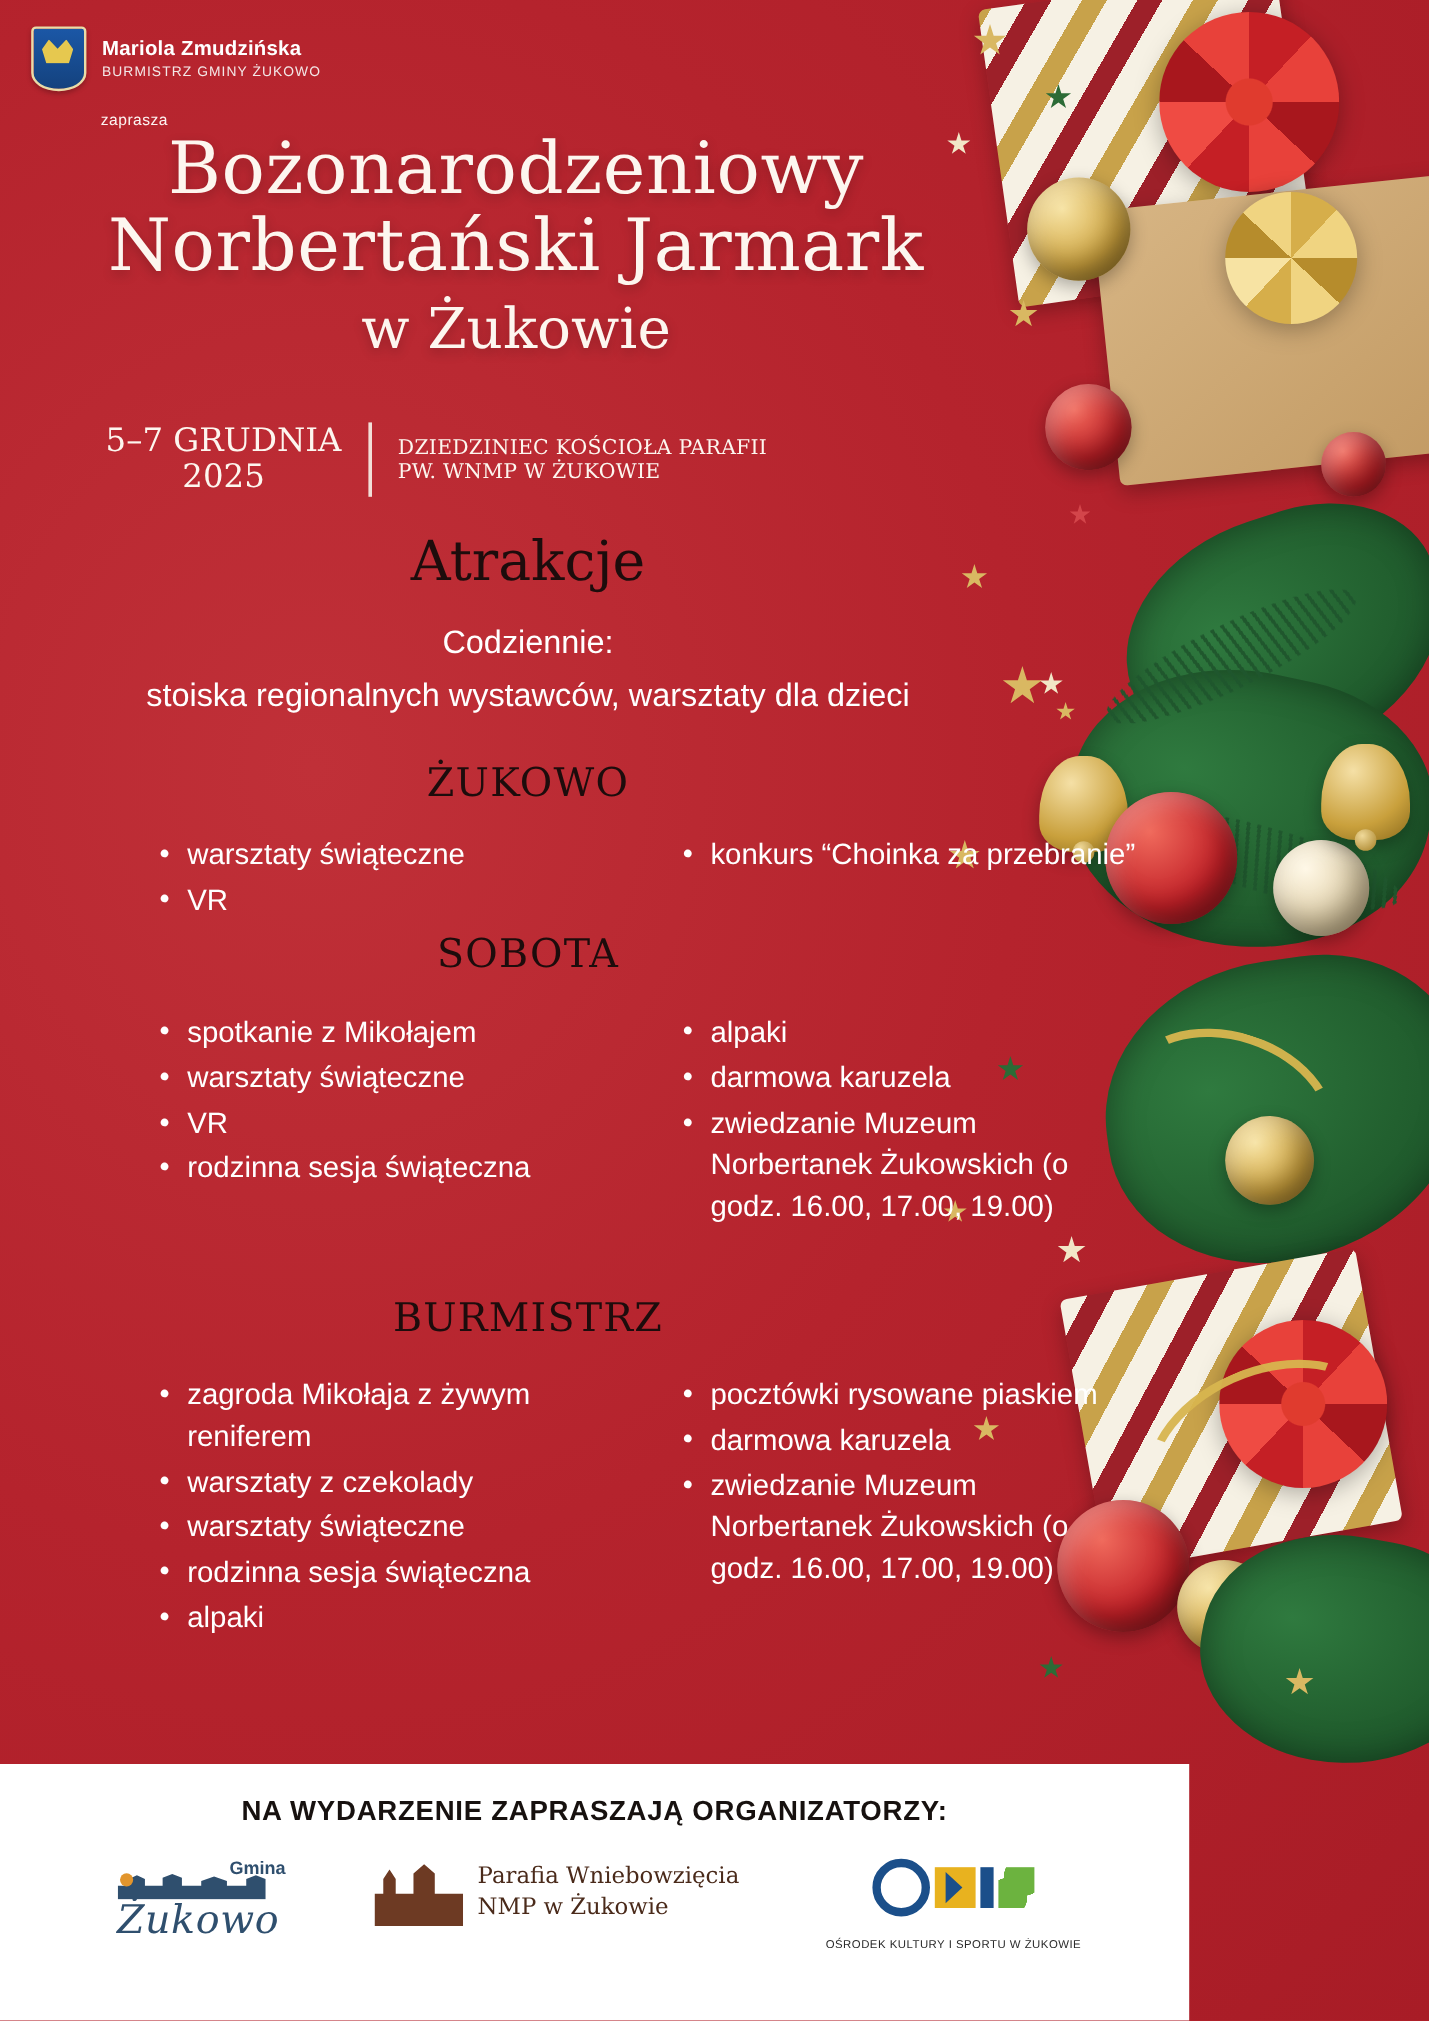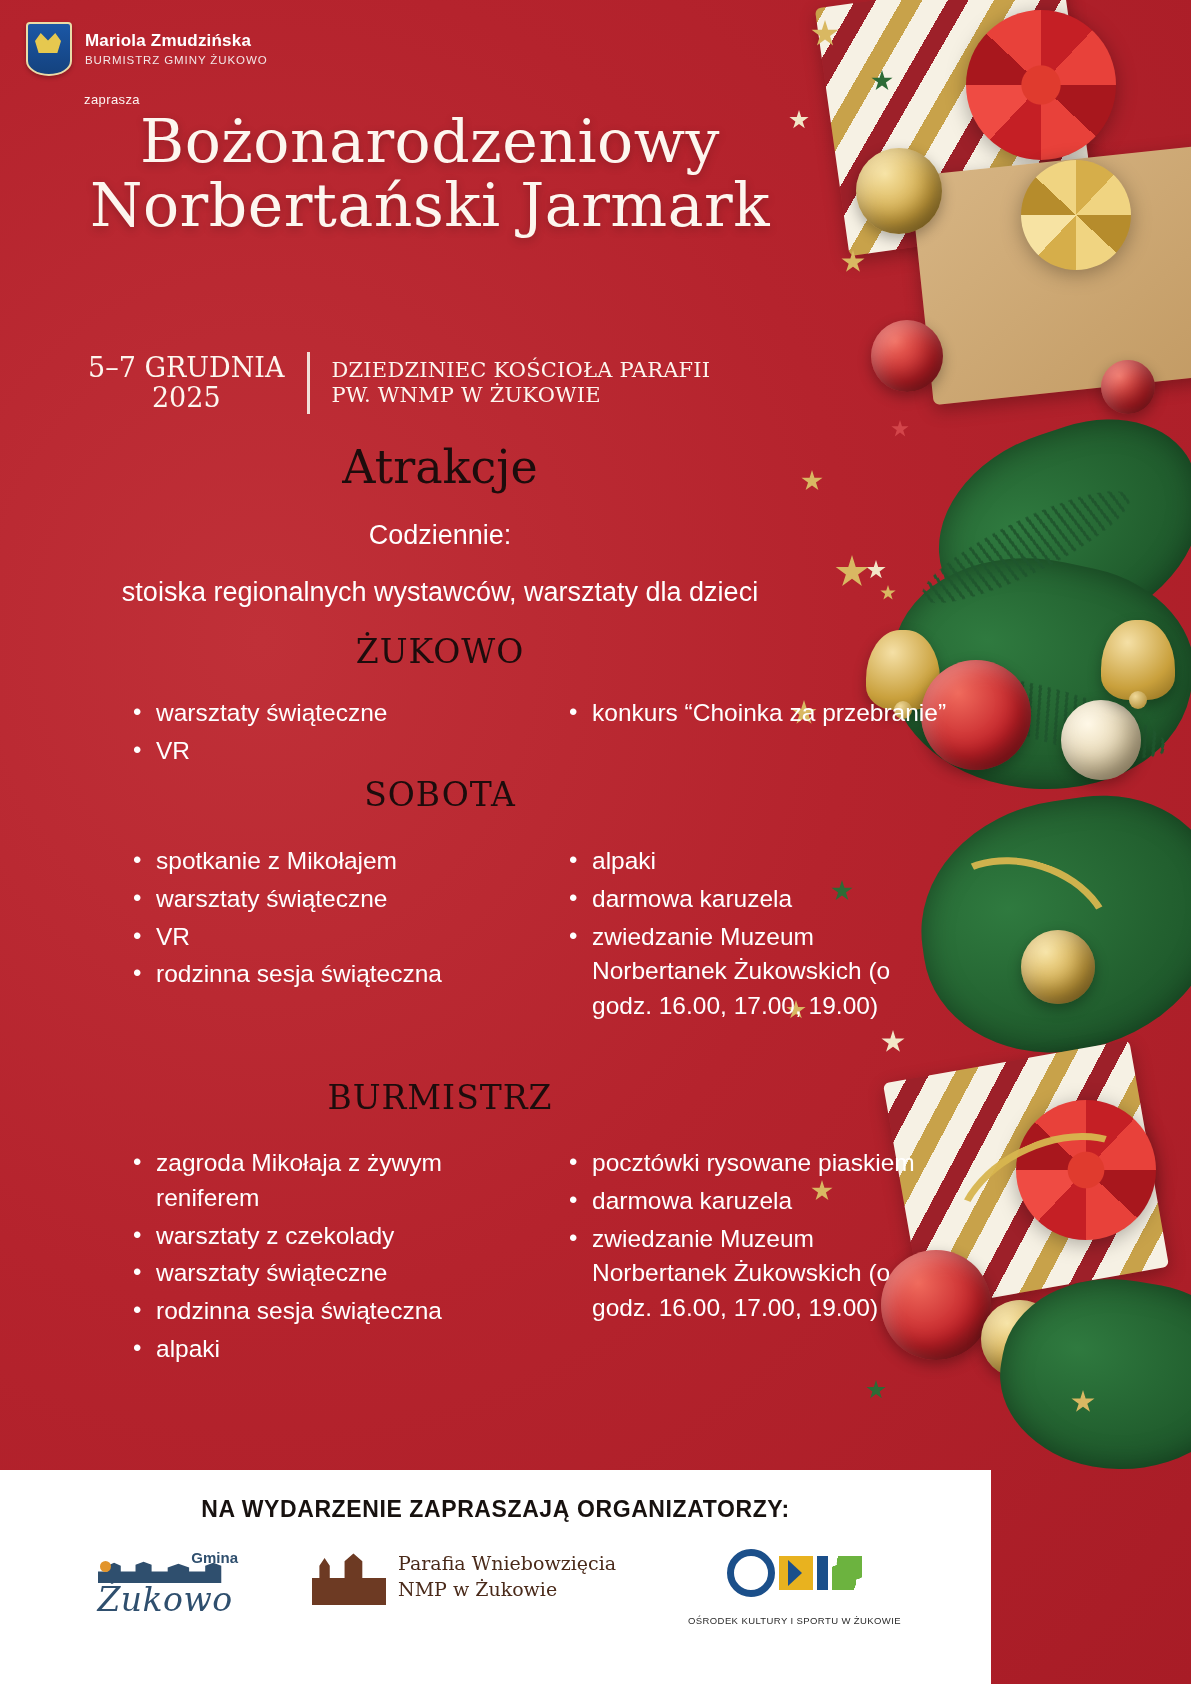--- a/index.html
+++ b/index.html
@@ -199,21 +199,21 @@
   }
   .datebar .divider {
     width: 3px;
     height: 62px;
     background: #f4e9e2;
     opacity: .95;
   }
   .datebar .place {
     font-family: "DejaVu Serif", serif;
     color: #fdf6ef;
-    font-size: 21px;
+    font-size: 17px;
     line-height: 1.18;
     letter-spacing: .2px;
   }
   
   .atrakcje {
     position: absolute;
     left: 0; top: 440px;
     width: 880px;
     text-align: center;
     font-family: "DejaVu Serif", serif;
@@ -221,21 +221,21 @@
     font-size: 46px;
   }
   .daily {
     position: absolute;
     left: 0; top: 520px;
     width: 880px;
     text-align: center;
     color: #ffffff;
   }
   .daily .l1 { font-size: 27px; }
-  .daily .l2 { font-size: 27px; margin-top: 26px; }
+  .daily .l2 { font-size: 27px; margin-top: 13px; }
 
   .day-head {
     position: absolute;
     width: 880px;
     text-align: center;
     font-family: "DejaVu Serif", serif;
     color: #1d0c0c;
     font-size: 33px;
     letter-spacing: 1px;
   }
@@ -427,20 +427,21 @@
     <div class="crest-text">
       <div class="name">Mariola Zmudzińska</div>
       <div class="role">BURMISTRZ GMINY ŻUKOWO</div>
     </div>
   </div>
   <div class="invites">zaprasza</div>
 
   <div class="title-wrap">
     <div class="title-main">Bożonarodzeniowy</div>
     <div class="title-main">Norbertański Jarmark</div>
+    <div class="title-sub">w Żukowie</div>
   </div>
 
   <div class="datebar">
     <div class="date">
       <div>5–7 GRUDNIA</div>
       <div>2025</div>
     </div>
     <div class="divider"></div>
     <div class="place">
       <div>DZIEDZINIEC KOŚCIOŁA PARAFII</div>

